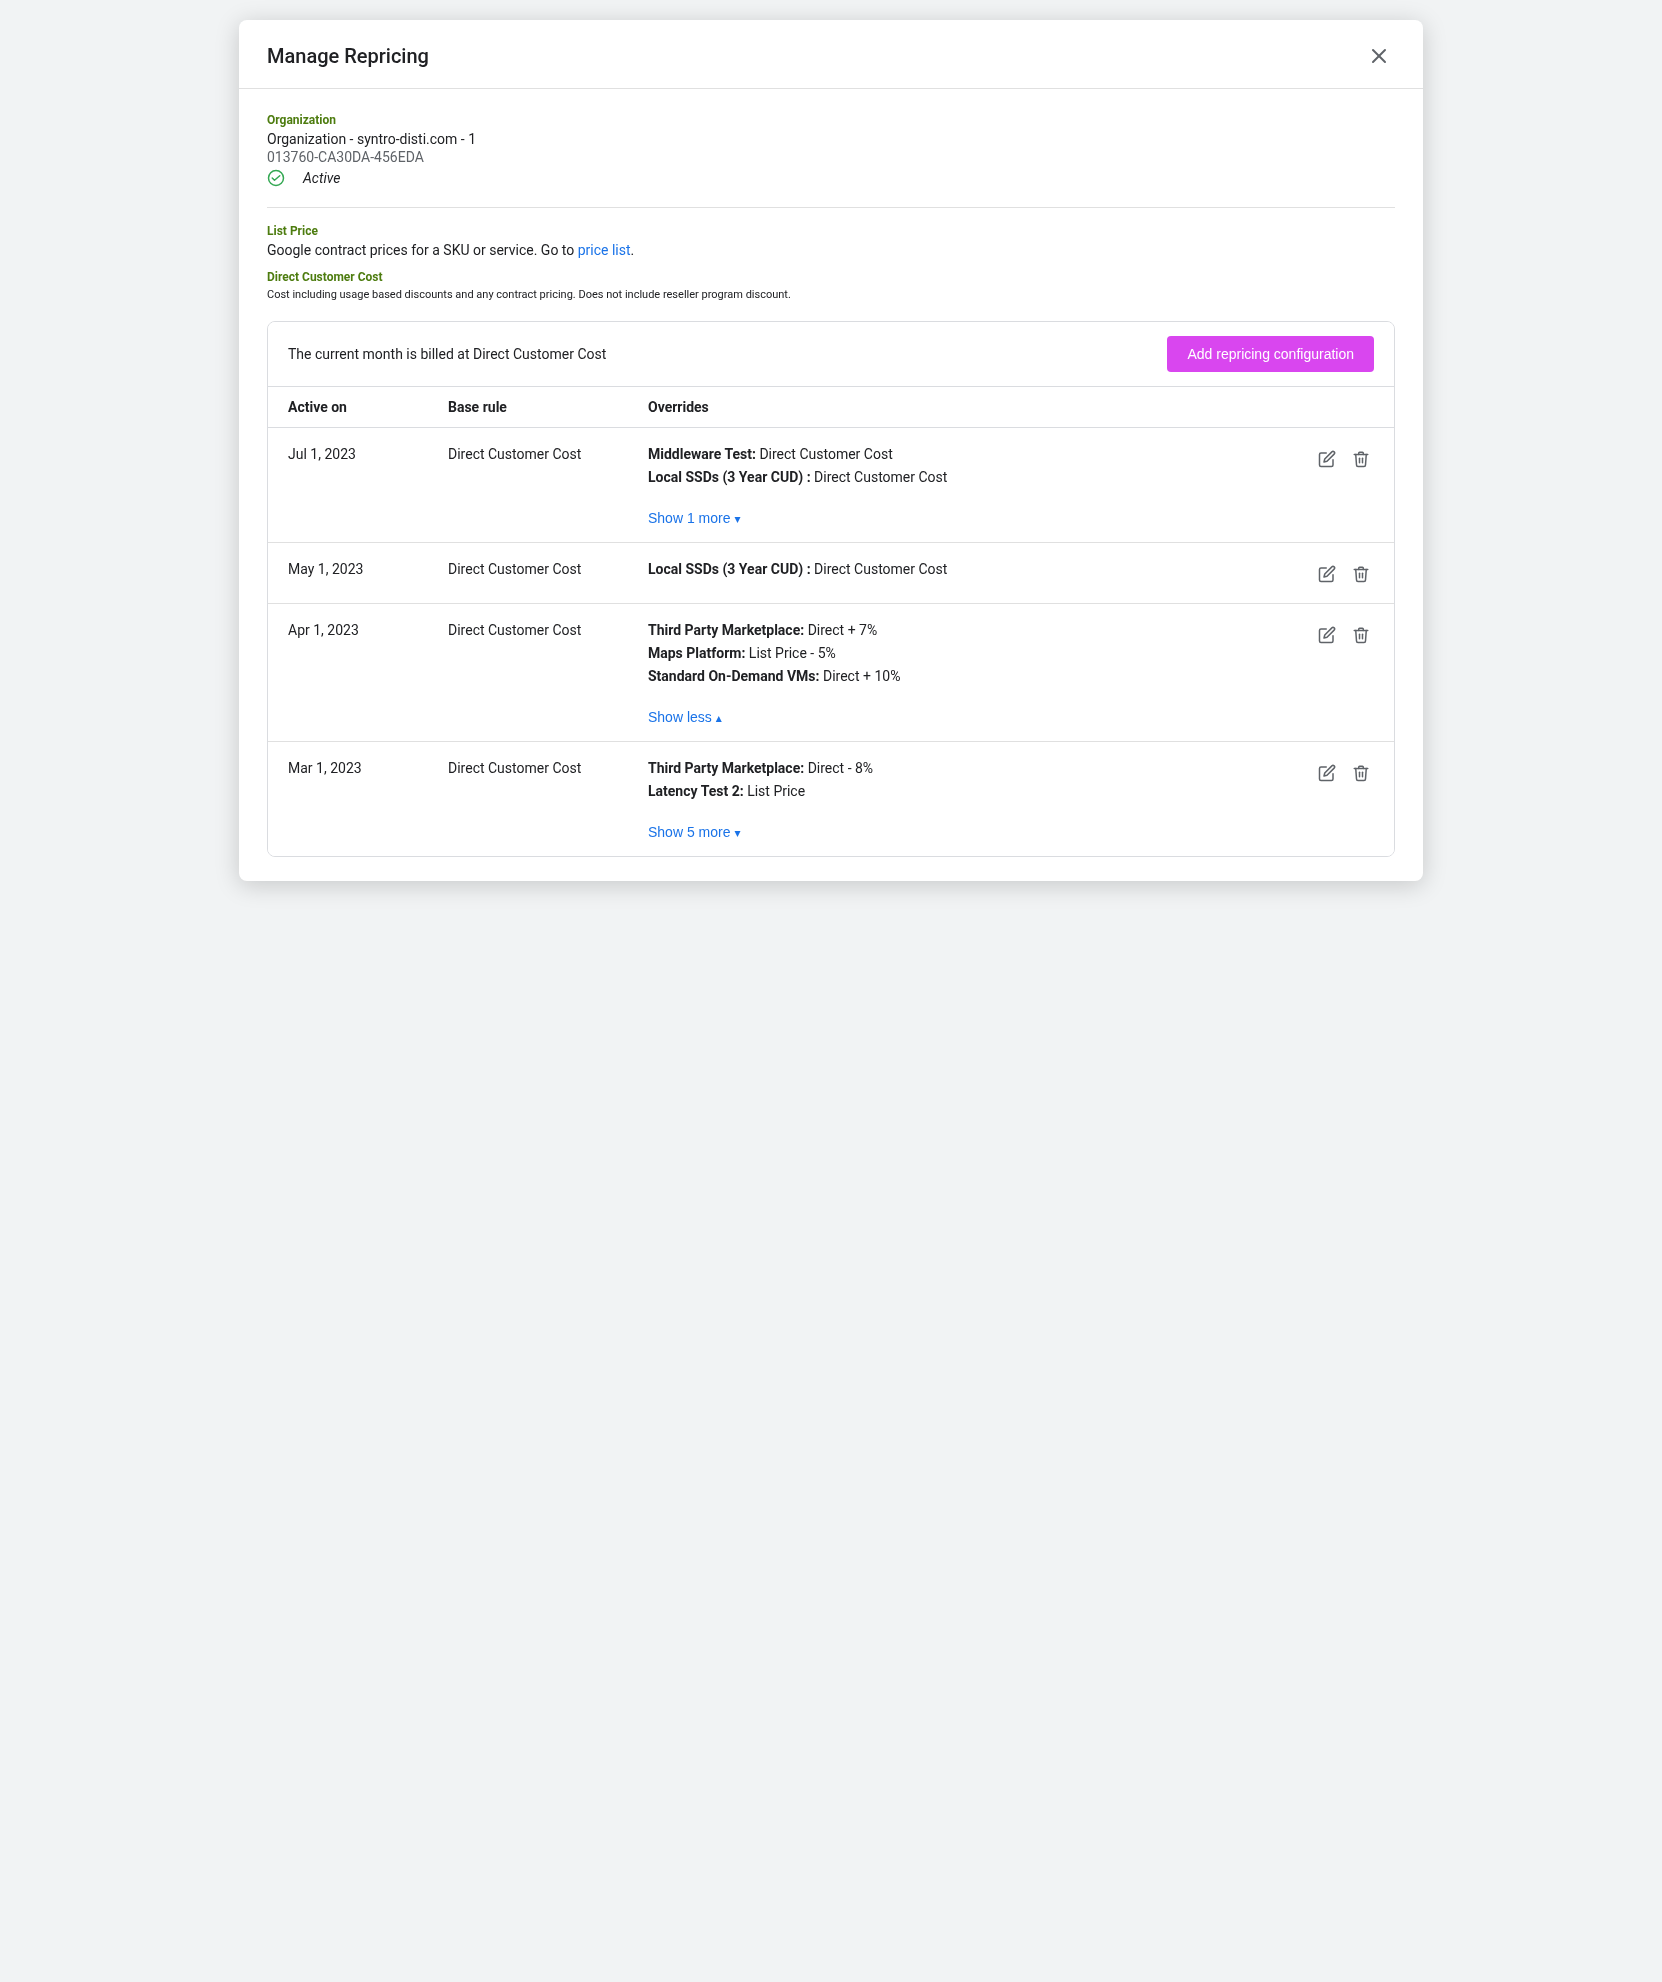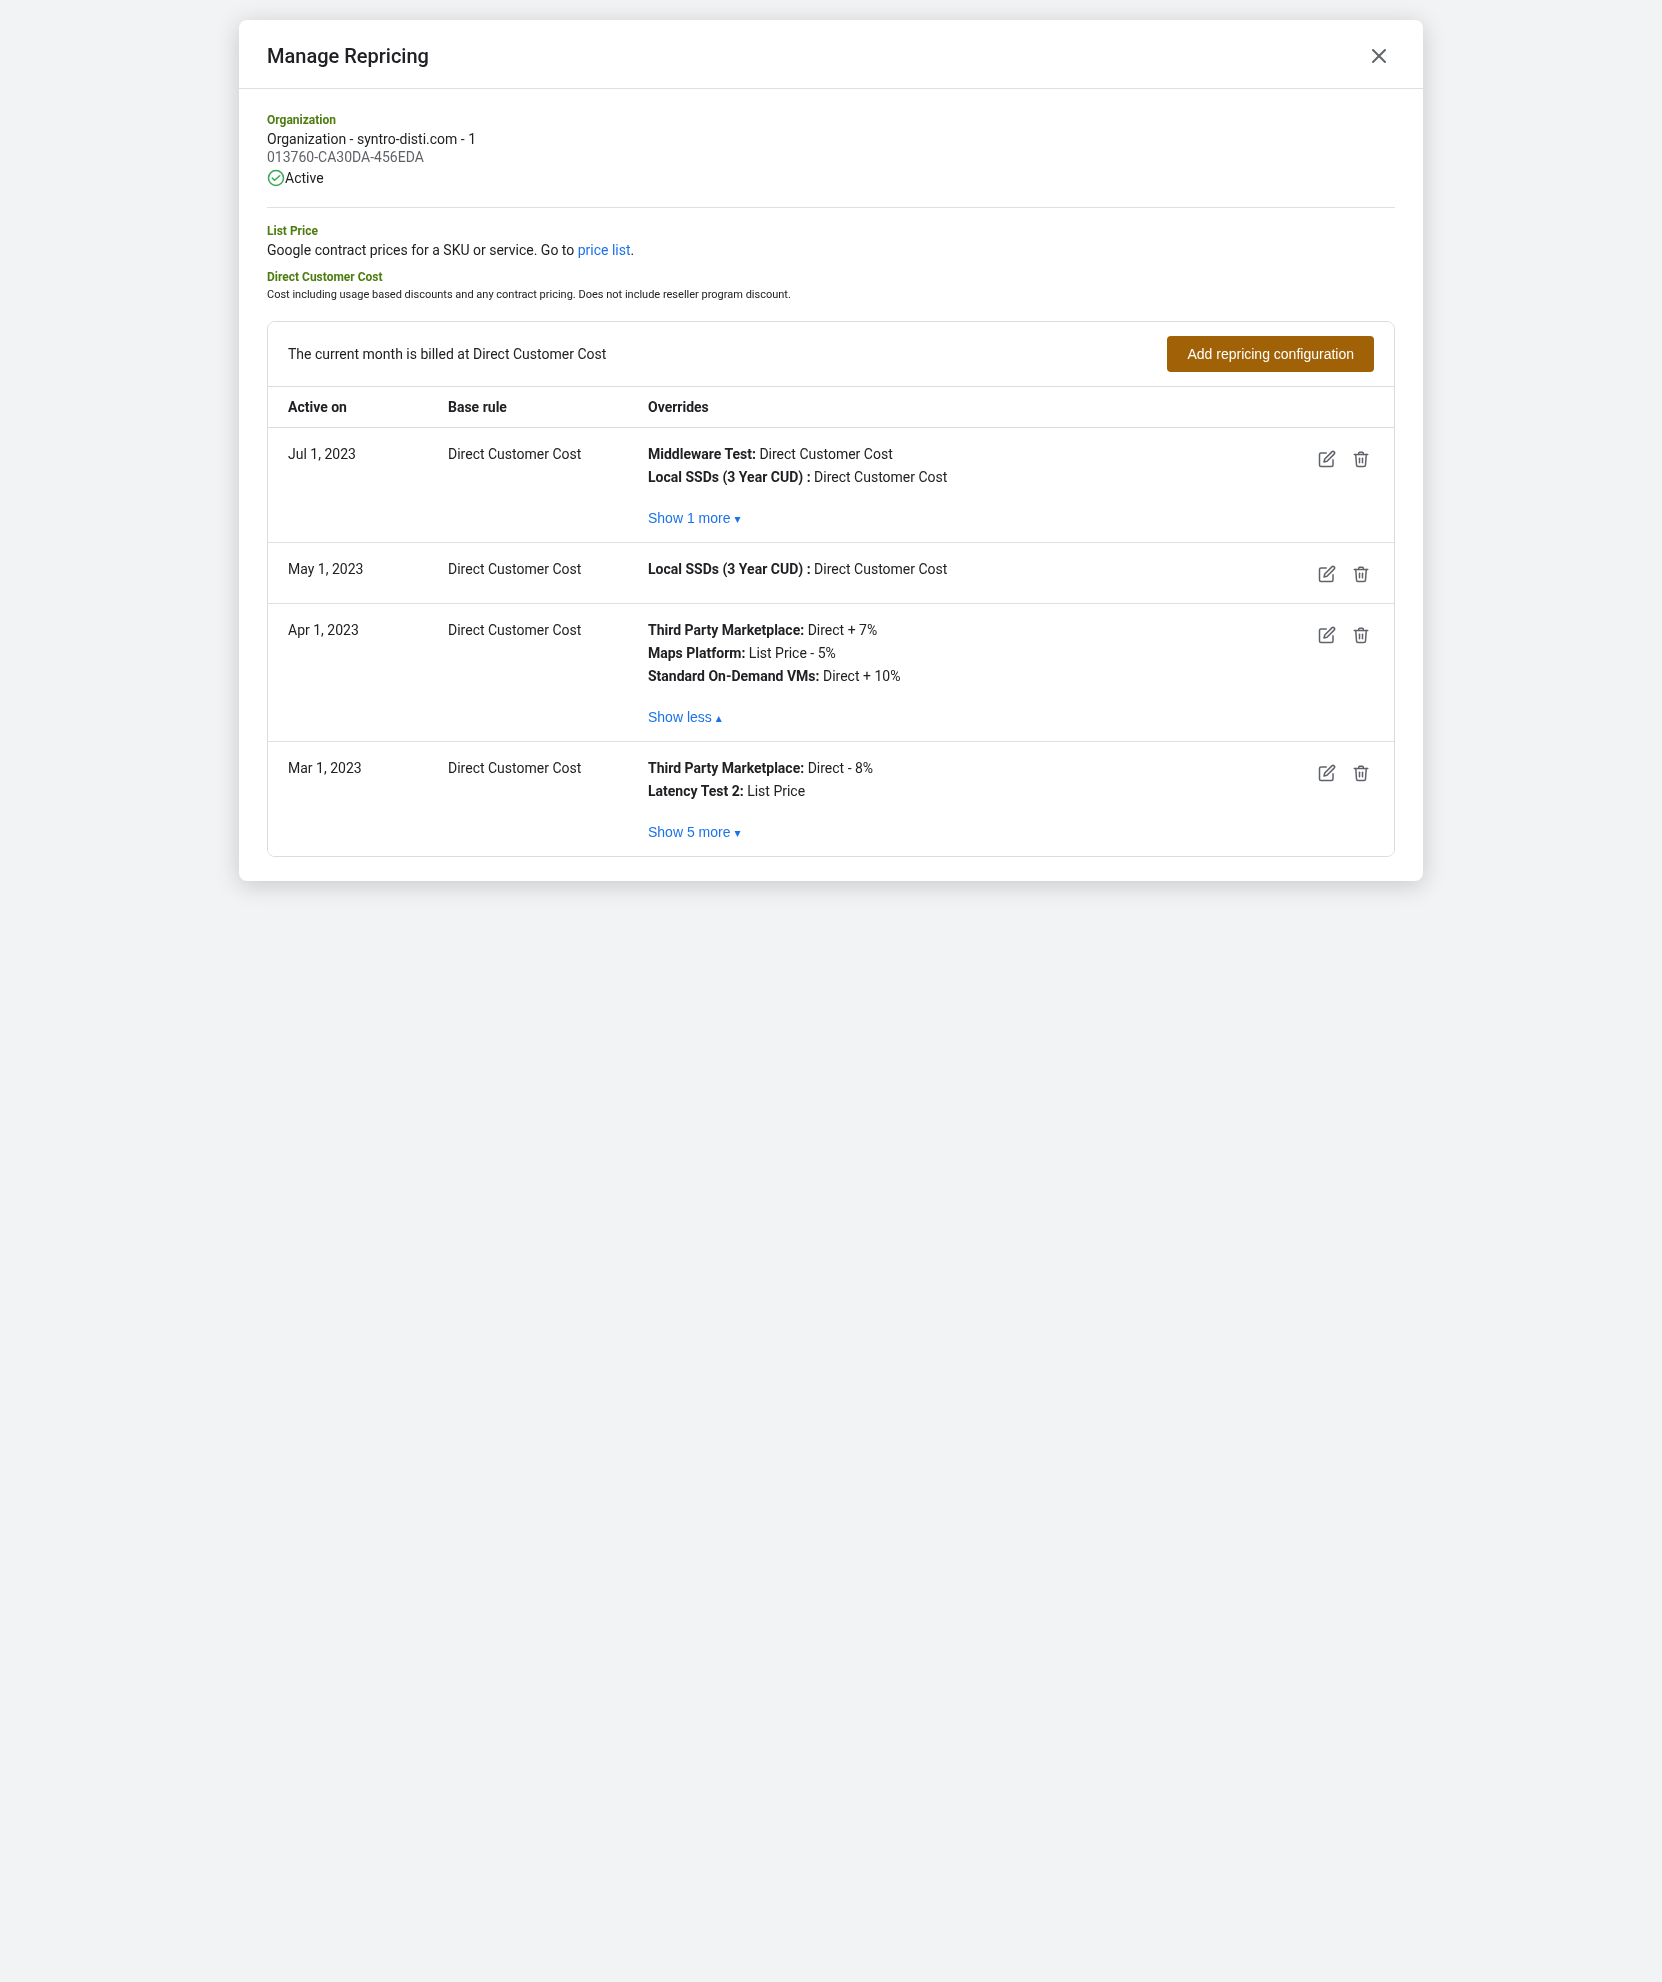--- a/index.html
+++ b/index.html
@@ -71,24 +71,25 @@
 
     .org-id {
       font-size: 14px;
       color: #5f6368;
       margin-top: 2px;
     }
 
     .org-status {
       display: flex;
       align-items: center;
-      gap: 0;
+      gap: 18px;
       margin-top: 4px;
       font-size: 14px;
       color: #202124;
+      font-style: italic;
     }
 
     .divider {
       border: none;
       border-top: 1px solid #e0e0e0;
       margin: 16px 0;
     }
 
     .section-price {
       margin-bottom: 12px;
@@ -129,21 +130,21 @@
       background: #fff;
       border-bottom: 1px solid #dadce0;
     }
 
     .card-banner-text {
       font-size: 14px;
       color: #202124;
     }
 
     .add-config-btn {
-      background: #a16207;
+      background: #d946ef;
       color: #fff;
       border: none;
       border-radius: 4px;
       padding: 10px 20px;
       font-size: 14px;
       font-weight: 500;
       cursor: pointer;
       white-space: nowrap;
     }
 

